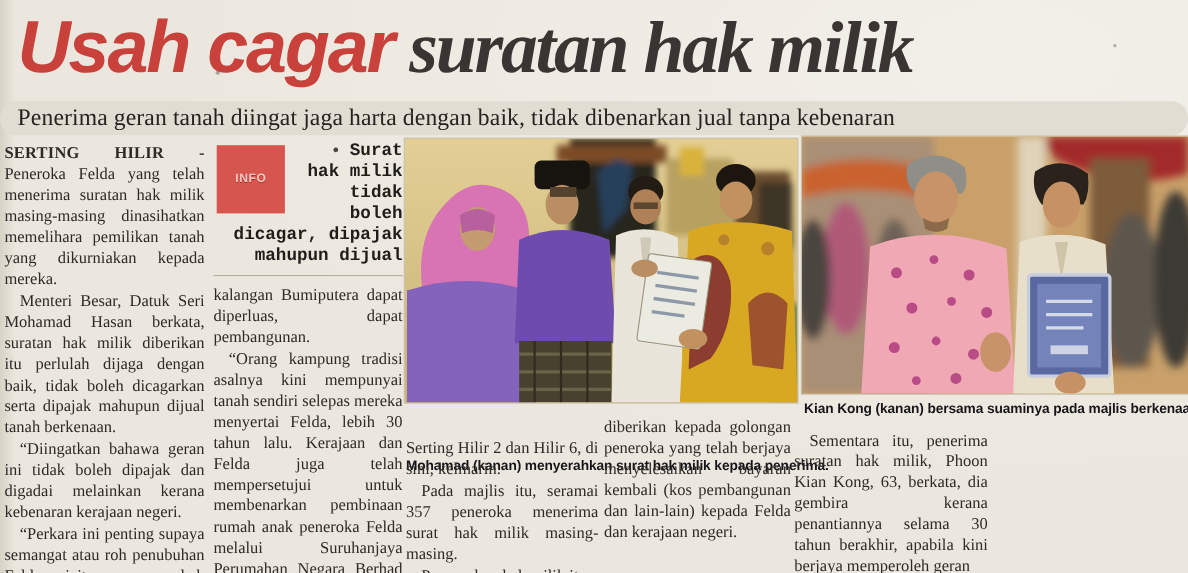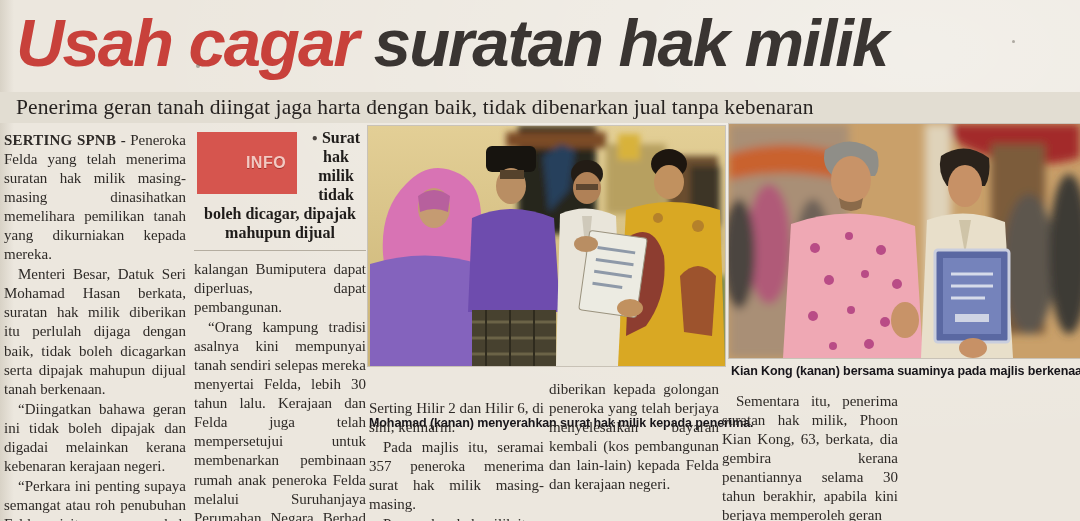--- a/index.html
+++ b/index.html
@@ -11,47 +11,46 @@
       #ece7de;
     font-family:"Liberation Serif", serif;color:#2e2a27;
   }
   
   .headline{
     position:absolute;left:16px;top:6px;width:1050px;
     font-family:"Liberation Sans", sans-serif;font-weight:bold;font-style:italic;
     font-size:67px;letter-spacing:-2px;line-height:1.1;white-space:nowrap;
   }
   .headline .red{color:#c8413b;}
-  .headline .dark{color:#3a3532;}
+  .headline .dark{color:#3a3532;font-family:Liberation Serif, serif;}
   
   .subhead-bar{
     position:absolute;left:0;top:92px;width:1080px;height:31px;
-    background:#e2ddd2;display:flex;align-items:center;
+    background:#e2ddd2;display:flex;align-items:center;border-radius:15px;
   }
   .subhead{
     padding-left:16px;font-size:21.5px;color:#262220;letter-spacing:.1px;
     font-family:"Liberation Serif", serif;
   }
   
   .col{position:absolute;font-size:15px;line-height:1.27;text-align:justify;color:#2e2a27;}
   .col p{margin:0 0 1px 0;}
   .col p.ind{text-indent:14px;}
   .dateline{font-weight:bold;letter-spacing:.2px;}
   
   .info-wrap{overflow:hidden;margin-bottom:6px;}
   .info-box{
     float:left;width:62px;height:62px;margin:4px 9px 2px 3px;
     background:#d6554e;color:#f2c9c2;display:flex;align-items:center;justify-content:center;
-    font-family:"Liberation Sans", sans-serif;font-weight:bold;font-size:16px;letter-spacing:.5px;
+    font-family:"Liberation Sans", sans-serif;font-weight:bold;font-size:11px;letter-spacing:.5px;
     text-shadow:0 1px 0 rgba(120,20,15,.55);
-    padding-left:38px;
   }
   .info-text{
     font-weight:bold;font-size:16px;line-height:19px;color:#1f1c1a;
-    font-family:Liberation Serif, serif;text-align:center;
+    font-family:Liberation Mono, monospace;text-align:right;
   }
   .info-text .bullet{font-size:10px;vertical-align:2px;color:#4a4440;}
   .info-rule{border:0;border-top:1.5px solid #b4ada0;margin:8px 0 9px 0;}
   
   .photo{position:absolute;overflow:hidden;background:#d9c48a;box-shadow:0 0 0 1px rgba(90,80,60,.25);}
   .photo svg{display:block;}
   .caption{
     position:absolute;font-family:"Liberation Sans", sans-serif;font-weight:bold;
     font-size:12.5px;letter-spacing:-.1px;color:#17151a;white-space:nowrap;
   }
@@ -65,21 +64,21 @@
 
   <div class="headline">
     <span class="red">Usah cagar</span><span class="dark"> suratan hak milik</span>
   </div>
 
   <div class="subhead-bar">
     <div class="subhead">Penerima geran tanah diingat jaga harta dengan baik, tidak dibenarkan jual tanpa kebenaran</div>
   </div>
 
   <div class="col" style="left:4px;top:131px;width:182px;">
-    <p><span class="dateline">SERTING SPNB -</span><span> Peneroka Felda yang telah menerima suratan hak milik masing-masing dinasihatkan memelihara pemilikan tanah yang dikurniakan kepada mereka.</span></p>
+    <p><span class="dateline">SERTING HILIR -</span><span> Peneroka Felda yang telah menerima suratan hak milik masing-masing dinasihatkan memelihara pemilikan tanah yang dikurniakan kepada mereka.</span></p>
     <p class="ind">Menteri Besar, Datuk Seri Mohamad Hasan berkata, suratan hak milik diberikan itu perlulah dijaga dengan baik, tidak boleh dicagarkan serta dipajak mahupun dijual tanah berkenaan.</p>
     <p class="ind">“Diingatkan bahawa geran ini tidak boleh dipajak dan digadai melainkan kerana kebenaran kerajaan negeri.</p>
     <p class="ind">“Perkara ini penting supaya semangat atau roh penubuhan Felda, iaitu supaya hak pemilikan tanah dalam</p>
   </div>
 
   <div class="col" style="left:194px;top:128px;width:172px;">
     <div class="info-wrap">
       <div class="info-box">INFO</div>
       <div class="info-text">
         <span class="bullet">●</span>

